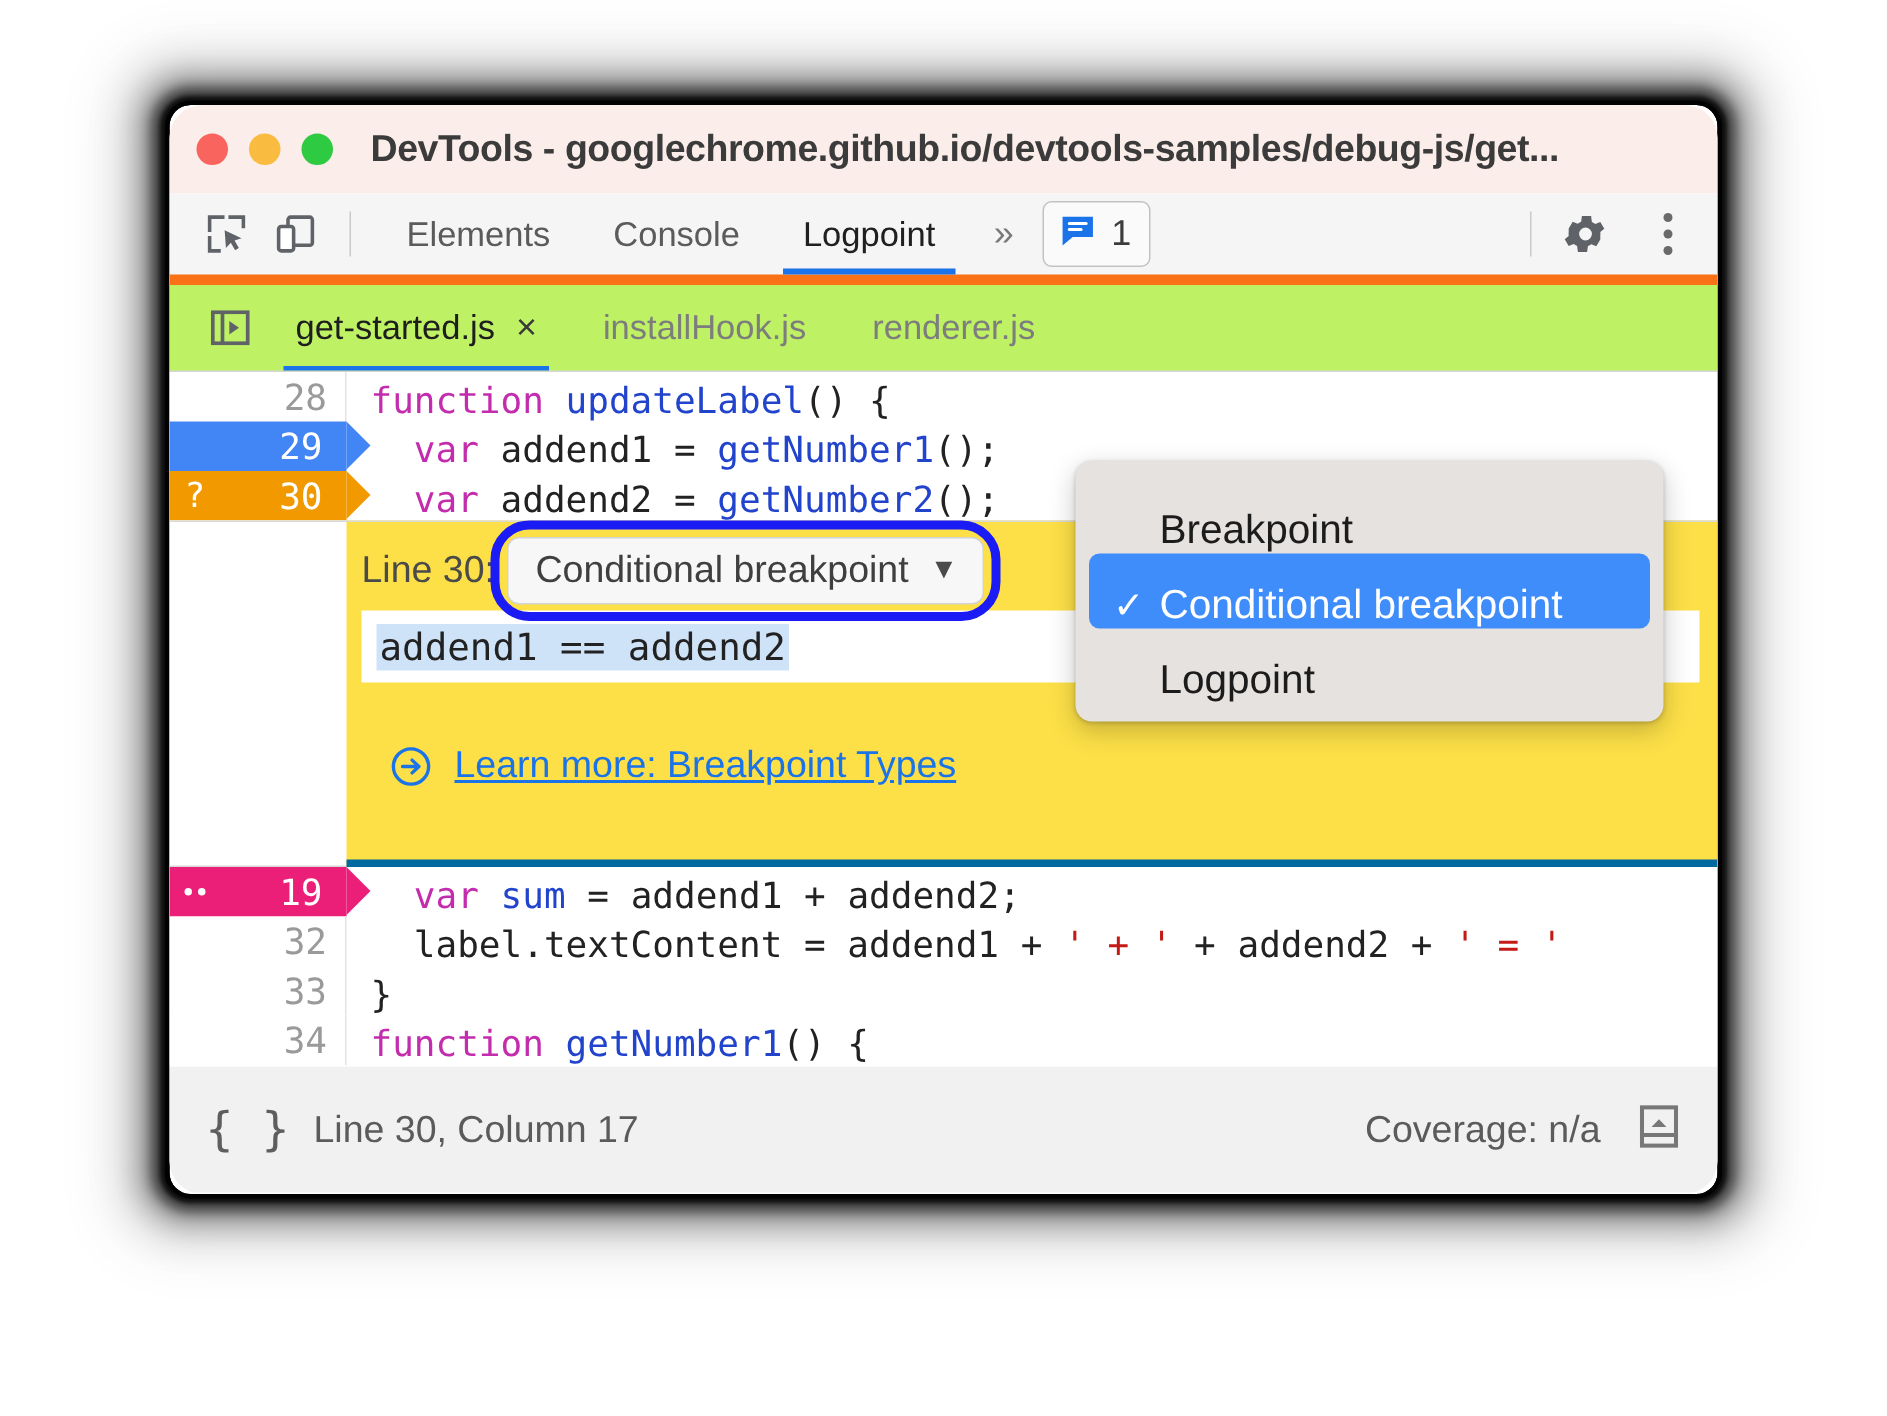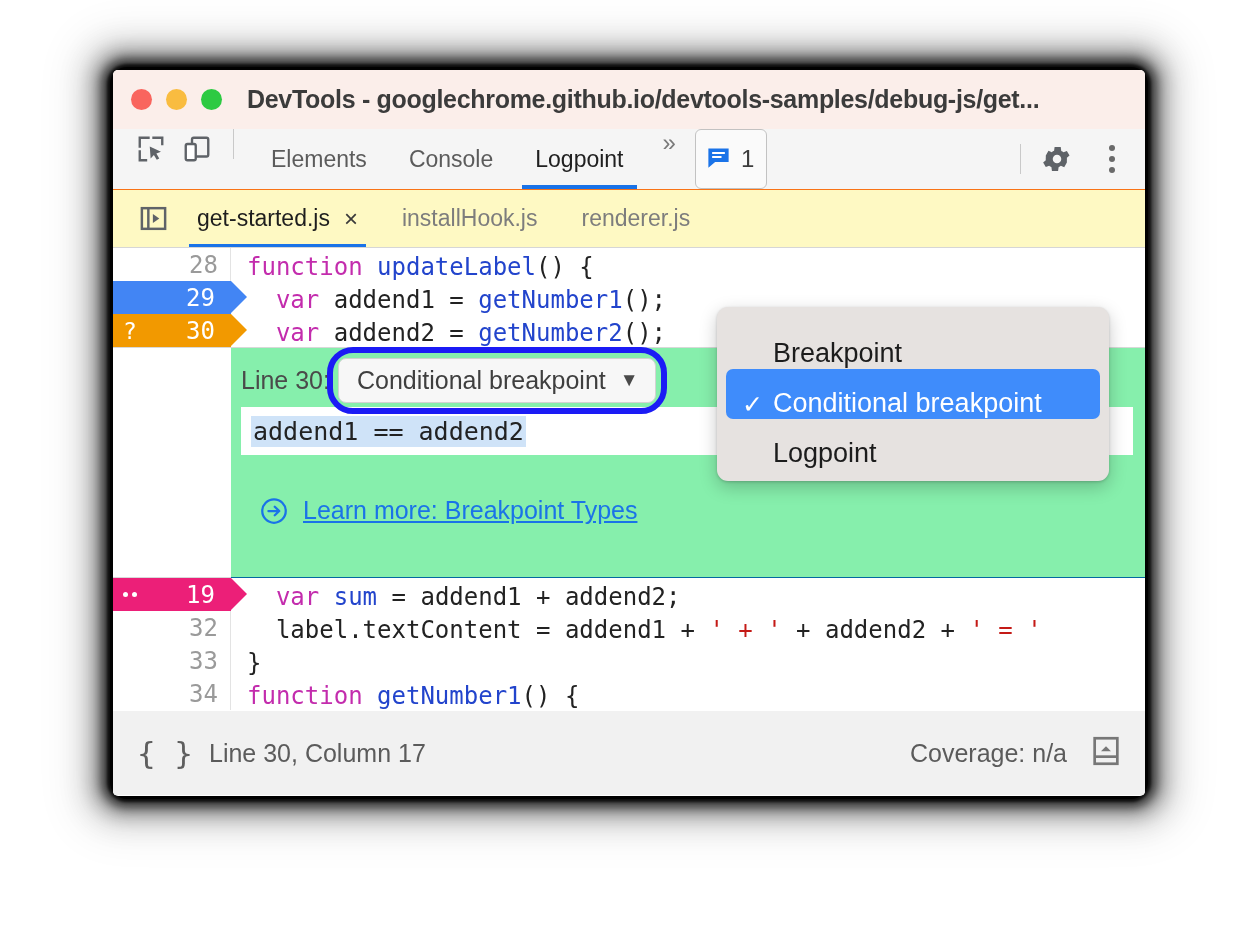--- a/index.html
+++ b/index.html
@@ -32,21 +32,21 @@
       0 0 40px 42px rgba(0,0,0,0.06);
   }
 
   
   #window {
     position: absolute;
     left: 113px;
     top: 70px;
     width: 1032px;
     height: 726px;
-    border-radius: 5px;
+    border-radius: 22px;
     background: #ffffff;
     overflow: hidden;
     z-index: 2;
   }
 
   
   .titlebar {
     height: 59px;
     background: #fbeeea;
     display: flex;
@@ -66,22 +66,23 @@
     color: #3b3b3b;
     letter-spacing: -0.3px;
     white-space: nowrap;
     overflow: hidden;
   }
 
   
   .toolbar {
     height: 61px;
     background: #f5f5f5;
-    border-bottom: 1px solid #f97316;
-    display: flex;
+    border-bottom: 7px solid #f97316;
+    display: flex;
+    align-items: center;
     padding: 0 16px 0 18px;
     box-sizing: border-box;
     position: relative;
   }
   .tb-icon {
     width: 40px; height: 40px;
     display: flex; align-items: center; justify-content: center;
     margin-right: 6px;
   }
   .tb-sep {
@@ -128,21 +129,21 @@
     width: 34px; height: 40px;
     display: flex; flex-direction: column;
     align-items: center; justify-content: center; gap: 5px;
     margin-left: 12px;
   }
   .kebab i { width: 6px; height: 6px; border-radius: 50%; background: #6a6a6a; display:block; }
 
   
   .filetabs {
     height: 58px;
-    background: #fef9c3;
+    background: #bef264;
     border-bottom: 1px solid #d6d6d6;
     display: flex;
     align-items: center;
     padding-left: 18px;
     box-sizing: border-box;
   }
   .nav-toggle { width: 44px; display:flex; align-items:center; justify-content:center; }
   .ftab {
     font-size: 23px;
     color: #7d7d7d;
@@ -238,23 +239,23 @@
   .str { color: #c41a16; }
   .pln { color: #222222; }
 
   
   .bp-panel {
     position: absolute;
     left: 118px;
     right: 0;
     top: 99px;
     height: 231px;
-    background: #86efac;
+    background: #fde047;
     border-top: 1px solid #d8d8d8;
-    border-bottom: 1px solid #0369a1;
+    border-bottom: 5px solid #0369a1;
     box-sizing: border-box;
     z-index: 5;
   }
   .bp-panel-left-fill {
     position: absolute;
     left: 0;
     top: 99px;
     width: 118px;
     height: 231px;
     background: #ffffff;

